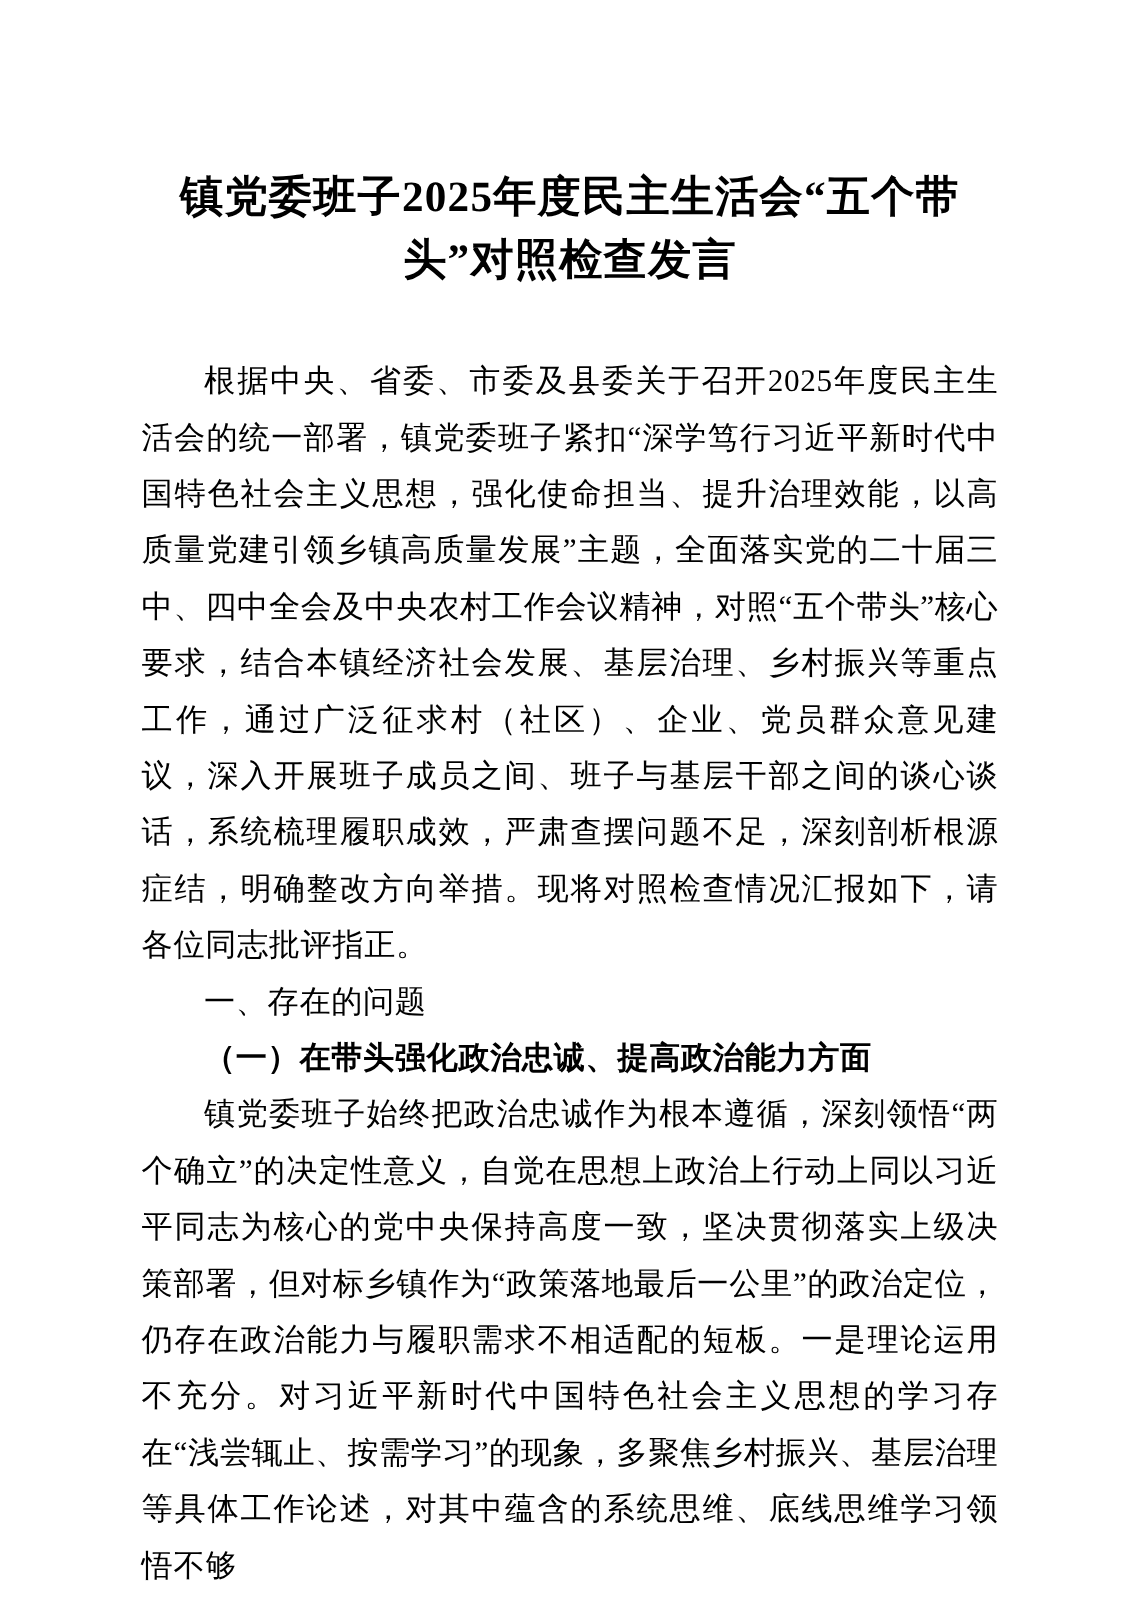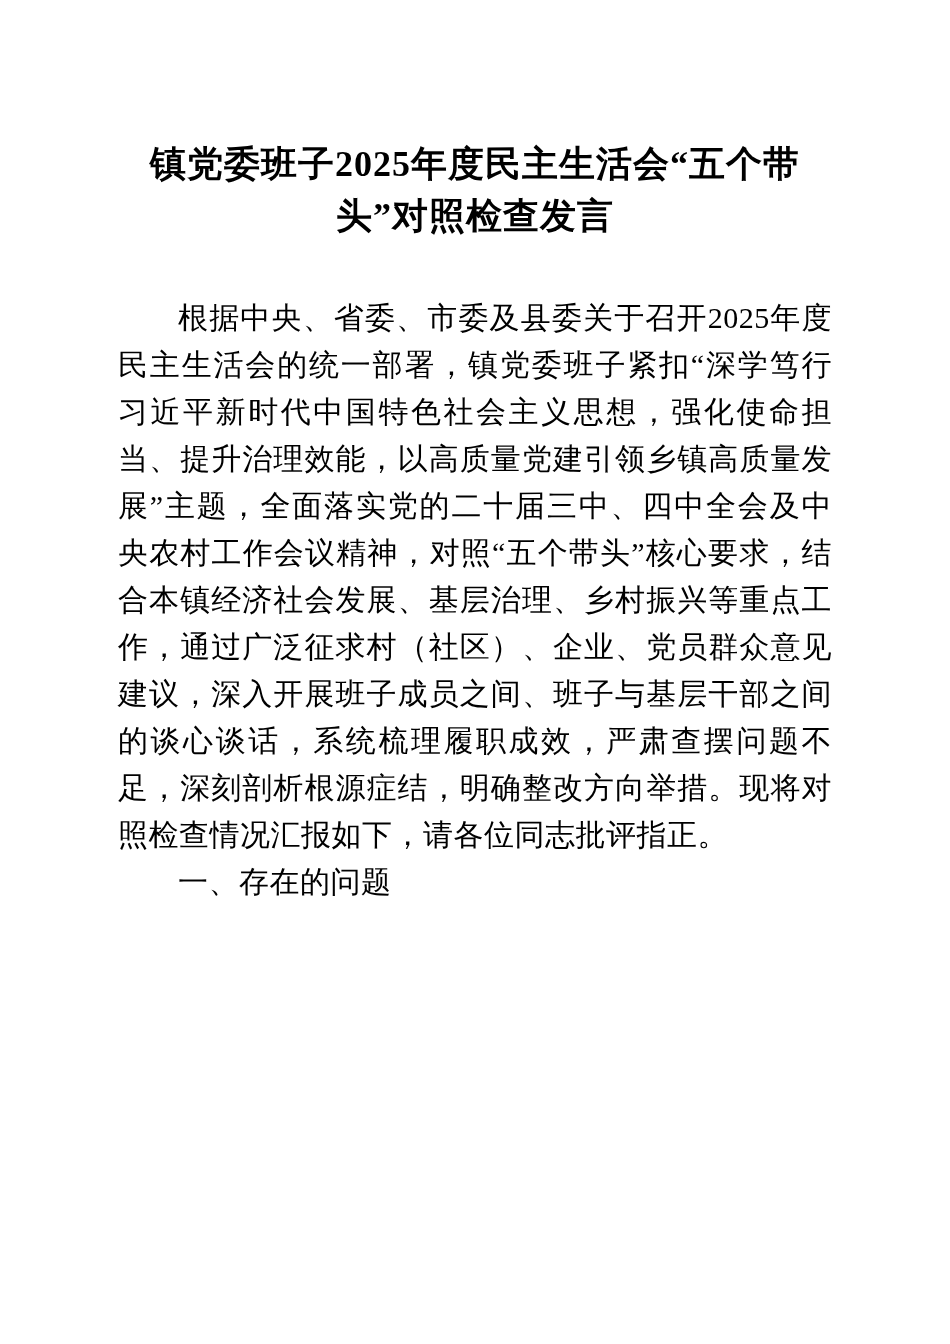--- a/index.html
+++ b/index.html
@@ -23,21 +23,21 @@
     margin: 0 0 52px 0;
     font-size: 36px;
     font-weight: bold;
     line-height: 52px;
     text-align: center;
     letter-spacing: 1px;
     font-family: "Liberation Serif", "DejaVu Serif", serif;
   }
   .para {
     margin: 0;
-    font-size: 30px;
+    font-size: 26px;
     line-height: 47px;
     text-align: justify;
     text-justify: inter-ideograph;
     text-indent: 2em;
     letter-spacing: 0.5px;
   }
   .para.body-text {
     font-weight: normal;
     font-family: "Liberation Serif", "DejaVu Serif", serif;
   }
@@ -53,14 +53,16 @@
 </head>
 <body>
 
 <div class="page">
   <h1 class="doc-title">镇党委班子2025年度民主生活会“五个带头”对照检查发言</h1>
 
   <p class="para body-text">根据中央、省委、市委及县委关于召开2025年度民主生活会的统一部署，镇党委班子紧扣“深学笃行习近平新时代中国特色社会主义思想，强化使命担当、提升治理效能，以高质量党建引领乡镇高质量发展”主题，全面落实党的二十届三中、四中全会及中央农村工作会议精神，对照“五个带头”核心要求，结合本镇经济社会发展、基层治理、乡村振兴等重点工作，通过广泛征求村（社区）、企业、党员群众意见建议，深入开展班子成员之间、班子与基层干部之间的谈心谈话，系统梳理履职成效，严肃查摆问题不足，深刻剖析根源症结，明确整改方向举措。现将对照检查情况汇报如下，请各位同志批评指正。</p>
 
   <p class="para heading-level-1">一、存在的问题</p>
 
+  <p class="para heading-level-2">（一）在带头强化政治忠诚、提高政治能力方面</p>
 
+  <p class="para body-text">镇党委班子始终把政治忠诚作为根本遵循，深刻领悟“两个确立”的决定性意义，自觉在思想上政治上行动上同以习近平同志为核心的党中央保持高度一致，坚决贯彻落实上级决策部署，但对标乡镇作为“政策落地最后一公里”的政治定位，仍存在政治能力与履职需求不相适配的短板。一是理论运用不充分。对习近平新时代中国特色社会主义思想的学习存在“浅尝辄止、按需学习”的现象，多聚焦乡村振兴、基层治理等具体工作论述，对其中蕴含的系统思维、底线思维学习领悟不够</p>
 </div>
 
 </body></html>

